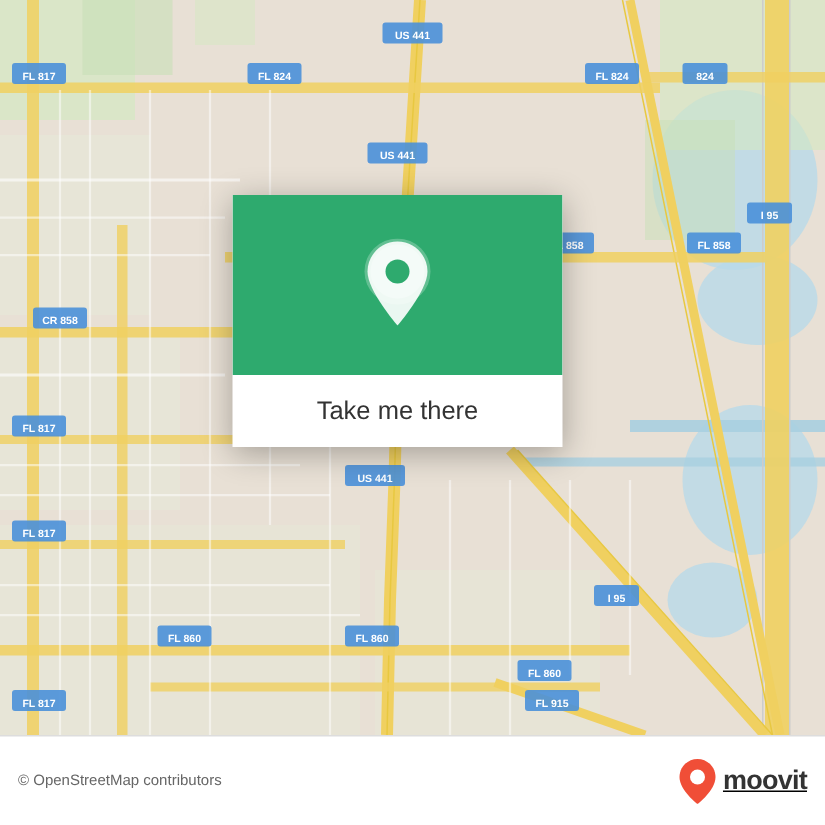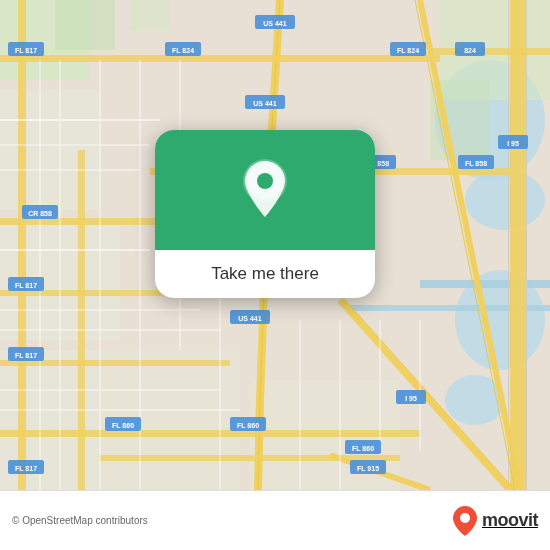--- a/index.html
+++ b/index.html
@@ -57,21 +57,21 @@
       font-weight: 400;
     }
 
     
     #popup-card {
       position: absolute;
       top: 130px;
       left: 155px;
       width: 220px;
       background: white;
-      border-radius: 19px;
+      border-radius: 0;
       box-shadow: 0 4px 20px rgba(0,0,0,0.3);
       overflow: hidden;
       z-index: 100;
     }
 
     .popup-green-area {
       background: #2eaa6e;
       height: 120px;
       display: flex;
       align-items: center;

